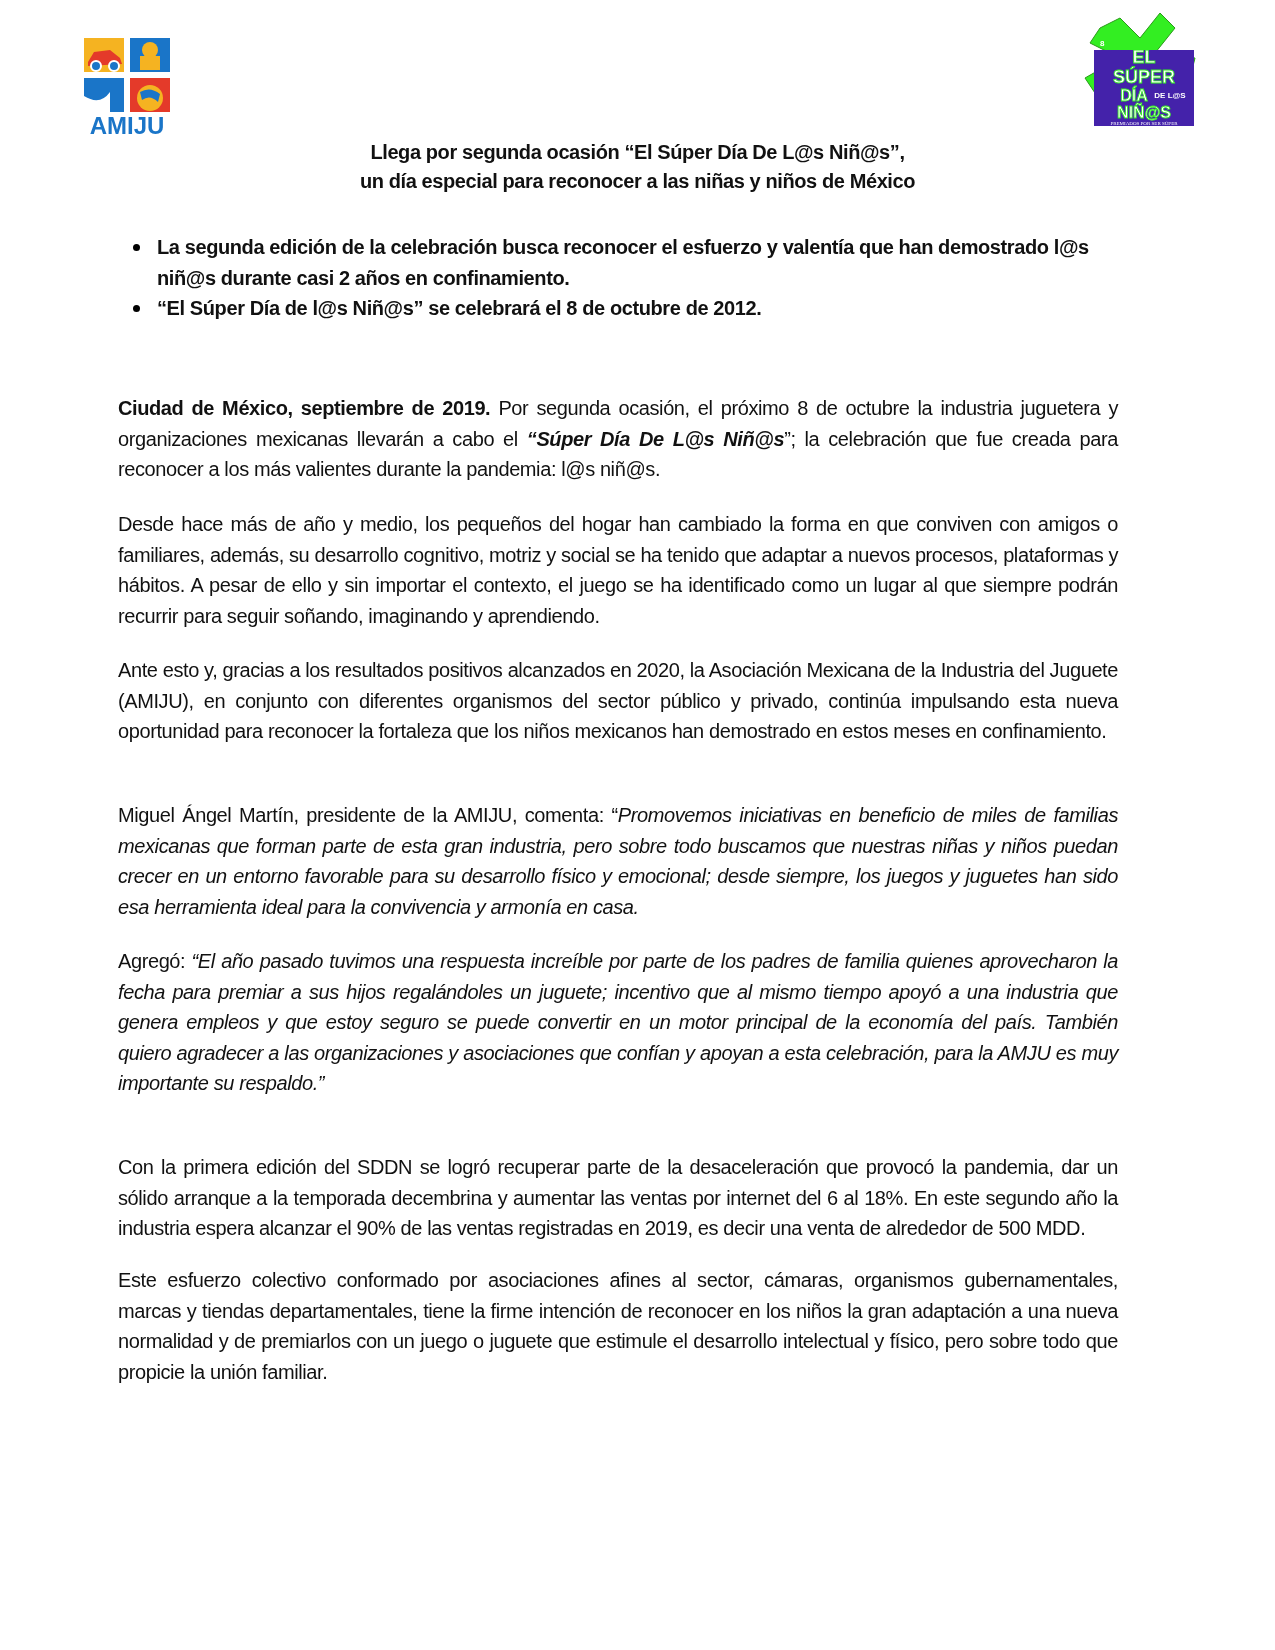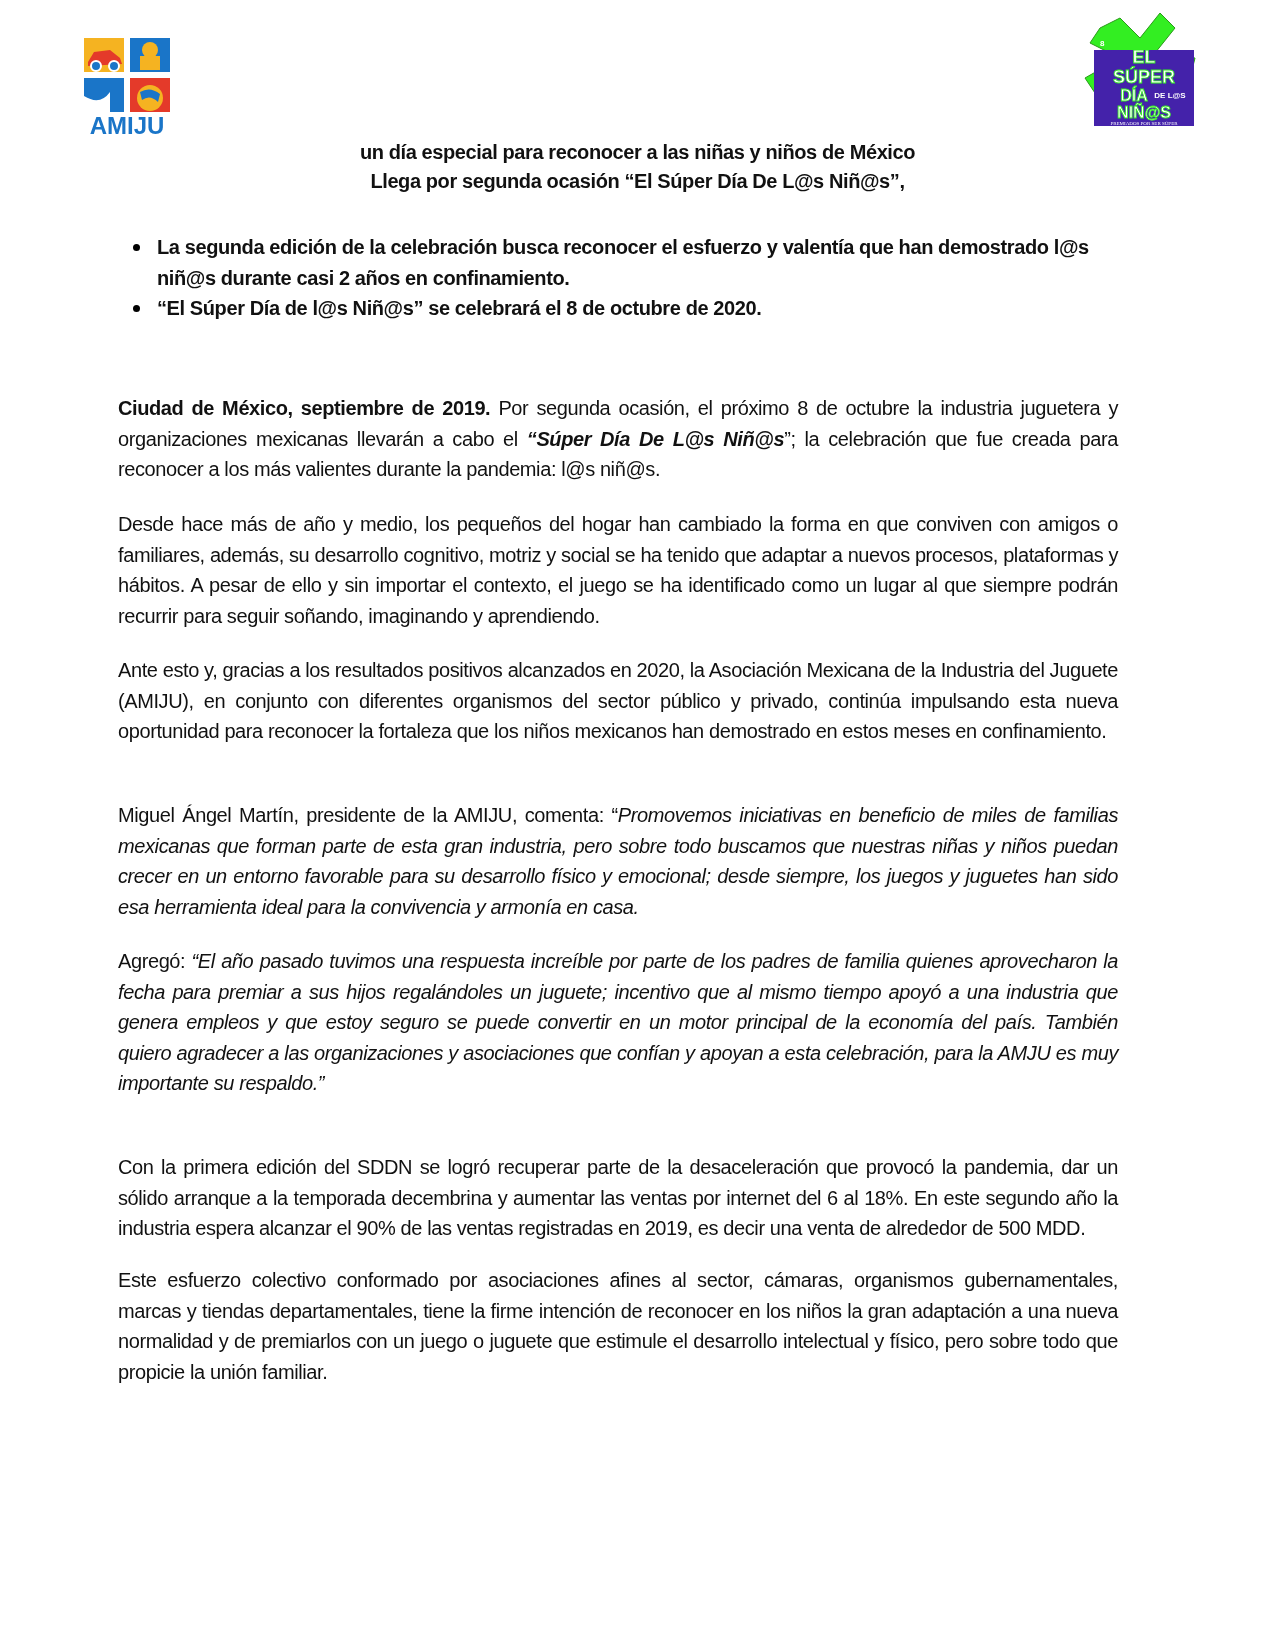--- a/index.html
+++ b/index.html
@@ -50,27 +50,27 @@
       <text x="64" y="75" text-anchor="middle" font-family="Liberation Sans, sans-serif" font-weight="bold" font-size="18" fill="#fff" stroke="#33ee22" stroke-width="0.8">SÚPER</text>
       <text x="54" y="93" text-anchor="middle" font-family="Liberation Sans, sans-serif" font-weight="bold" font-size="16" fill="#fff" stroke="#33ee22" stroke-width="0.8">DÍA</text>
       <text x="90" y="90" text-anchor="middle" font-family="Liberation Sans, sans-serif" font-weight="bold" font-size="8" fill="#fff">DE L@S</text>
       <text x="64" y="110" text-anchor="middle" font-family="Liberation Sans, sans-serif" font-weight="bold" font-size="16" fill="#fff" stroke="#33ee22" stroke-width="0.8">NIÑ@S</text>
       <text x="64" y="117" text-anchor="middle" font-family="Liberation Serif, serif" font-size="5" fill="#fff">PREMIADOS POR SER SÚPER</text>
       <text x="20" y="38" font-family="Liberation Sans, sans-serif" font-weight="bold" font-size="8" fill="#fff">8</text>
     </svg>
   </div>
 
   <div class="title">
+    <div>Llega por segunda ocasión “El Súper Día De L@s Niñ@s”,</div>
     <div>un día especial para reconocer a las niñas y niños de México</div>
-    <div>Llega por segunda ocasión “El Súper Día De L@s Niñ@s”,</div>
   </div>
 
   <ul class="bullets">
     <li>La segunda edición de la celebración busca reconocer el esfuerzo y valentía que han demostrado l@s niñ@s durante casi 2 años en confinamiento.</li>
-    <li>“El Súper Día de l@s Niñ@s” se celebrará el 8 de octubre de 2020.</li>
+    <li>“El Súper Día de l@s Niñ@s” se celebrará el 8 de octubre de 2012.</li>
   </ul>
 
   <p class="para" style="top:393px;"><span class="b">Ciudad de México, septiembre de 2019.</span><span> Por segunda ocasión, el próximo 8 de octubre la industria juguetera y organizaciones mexicanas llevarán a cabo el </span><span class="b i">“Súper Día De L@s Niñ@s</span><span>”; la celebración que fue creada para reconocer a los más valientes durante la pandemia: l@s niñ@s.</span></p>
 
   <p class="para" style="top:509px;">Desde hace más de año y medio, los pequeños del hogar han cambiado la forma en que conviven con amigos o familiares, además, su desarrollo cognitivo, motriz y social se ha tenido que adaptar a nuevos procesos, plataformas y hábitos. A pesar de ello y sin importar el contexto, el juego se ha identificado como un lugar al que siempre podrán recurrir para seguir soñando, imaginando y aprendiendo.</p>
 
   <p class="para" style="top:655px;">Ante esto y, gracias a los resultados positivos alcanzados en 2020, la Asociación Mexicana de la Industria del Juguete (AMIJU), en conjunto con diferentes organismos del sector público y privado, continúa impulsando esta nueva oportunidad para reconocer la fortaleza que los niños mexicanos han demostrado en estos meses en confinamiento.</p>
 
   <p class="para" style="top:800px;"><span>Miguel Ángel Martín, presidente de la AMIJU, comenta: “</span><span class="i">Promovemos iniciativas en beneficio de miles de familias mexicanas que forman parte de esta gran industria, pero sobre todo buscamos que nuestras niñas y niños puedan crecer en un entorno favorable para su desarrollo físico y emocional; desde siempre, los juegos y juguetes han sido esa herramienta ideal para la convivencia y armonía en casa.</span></p>
 

